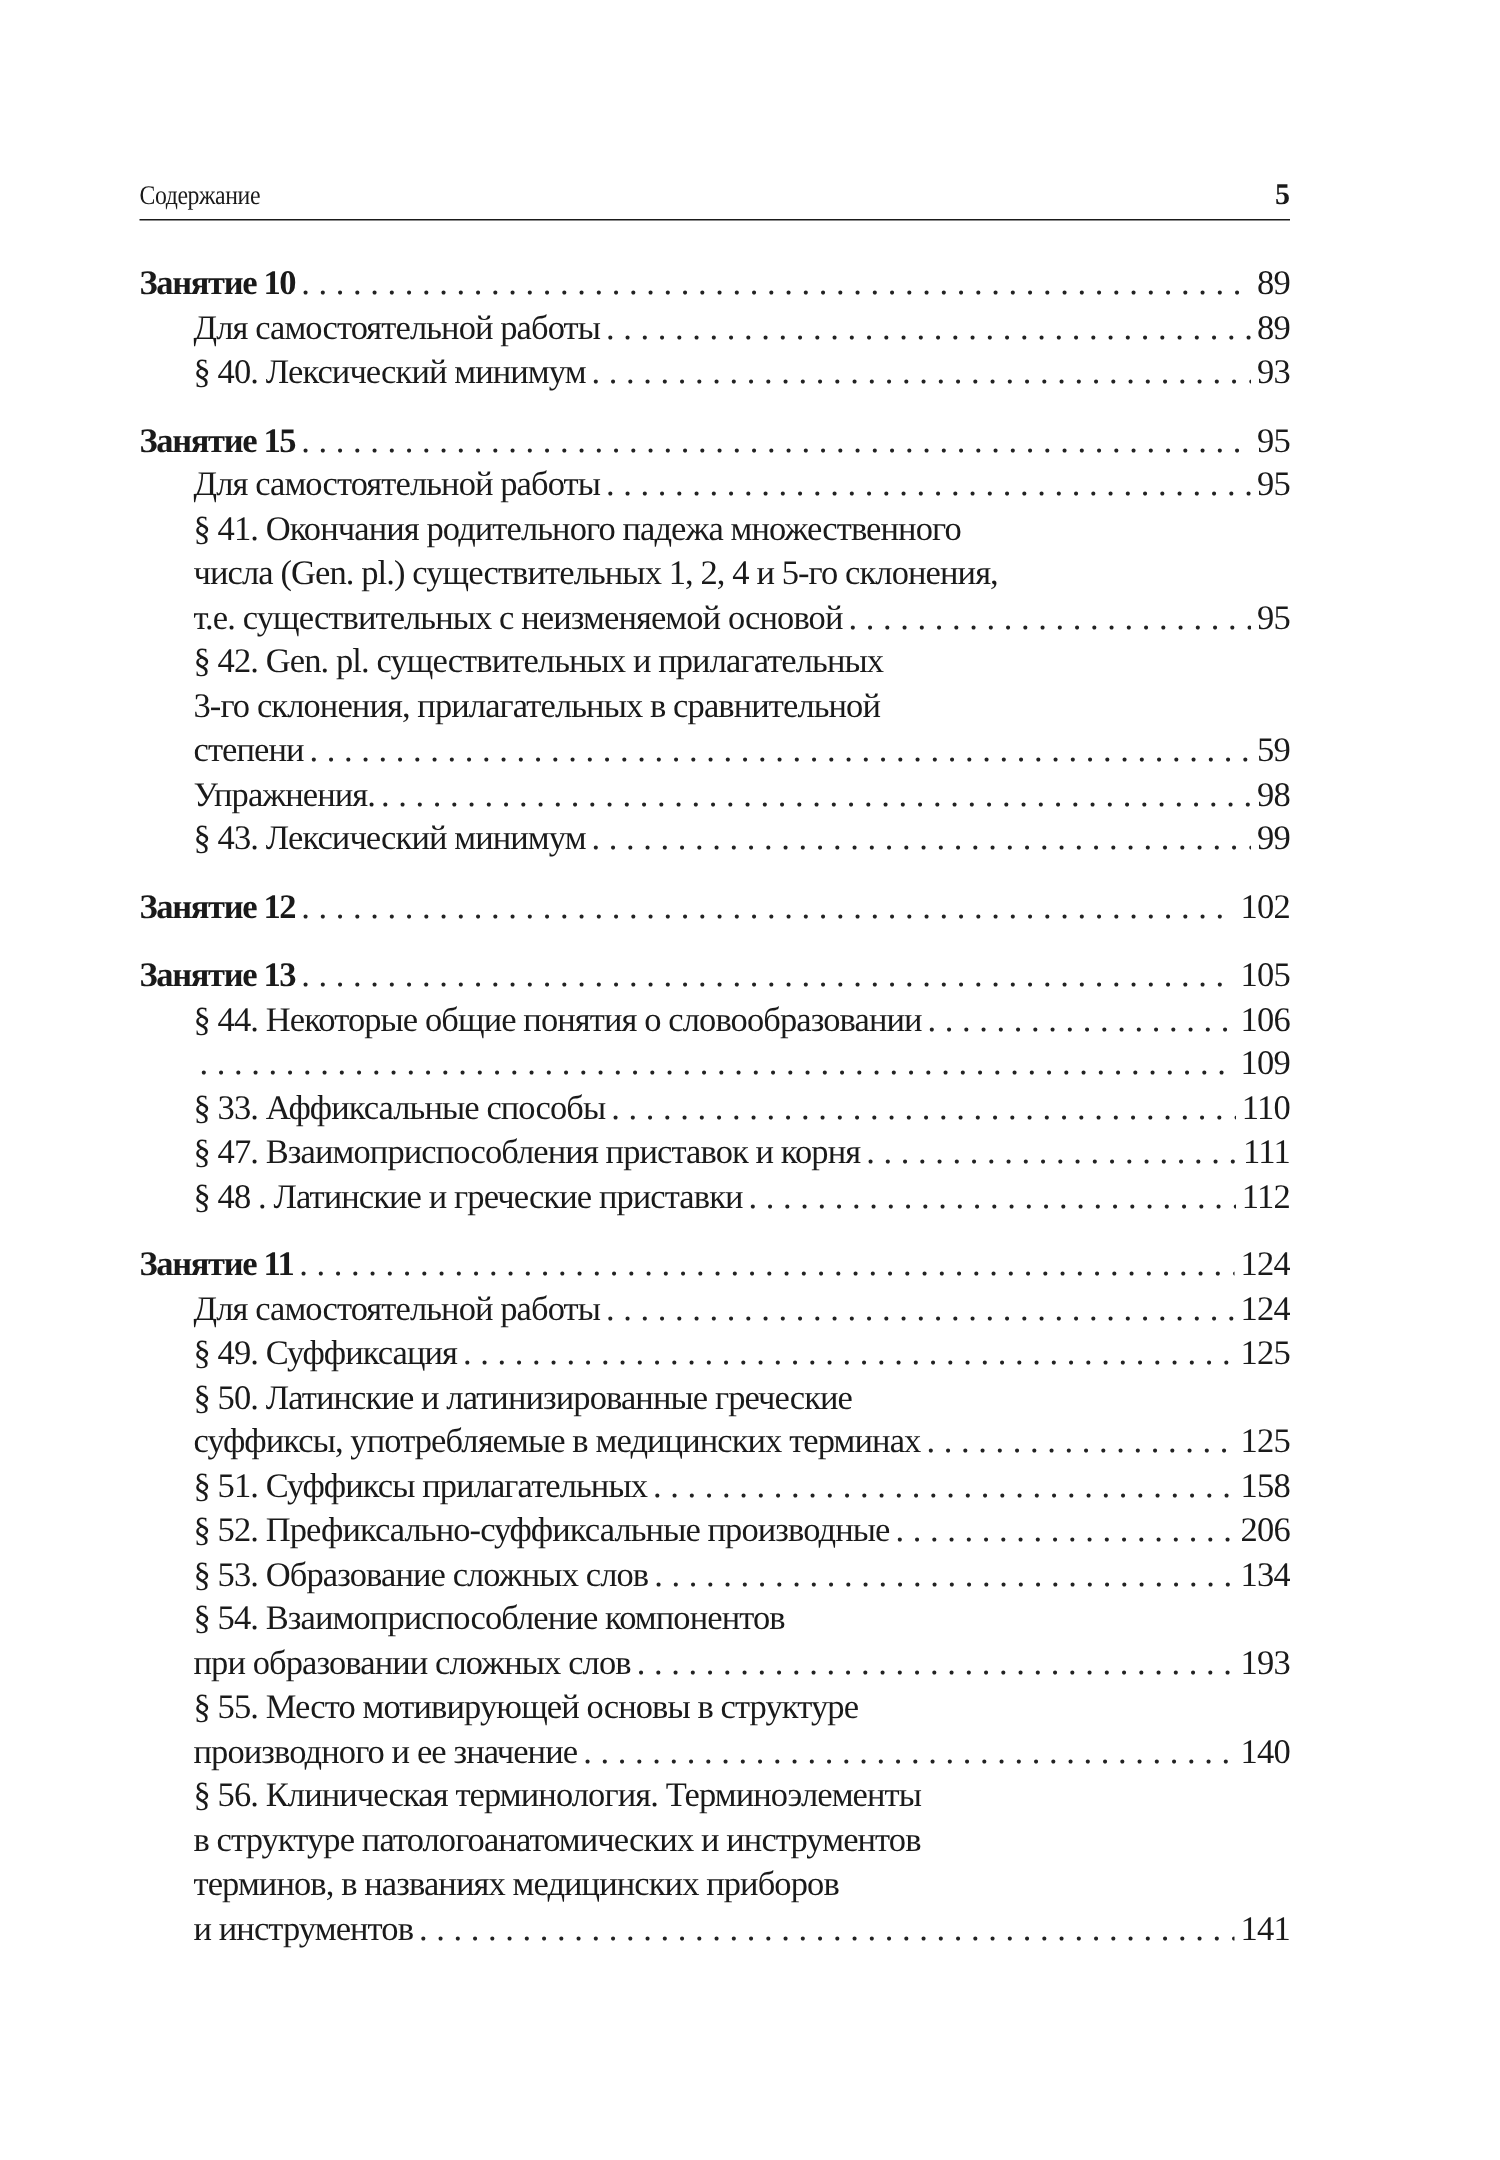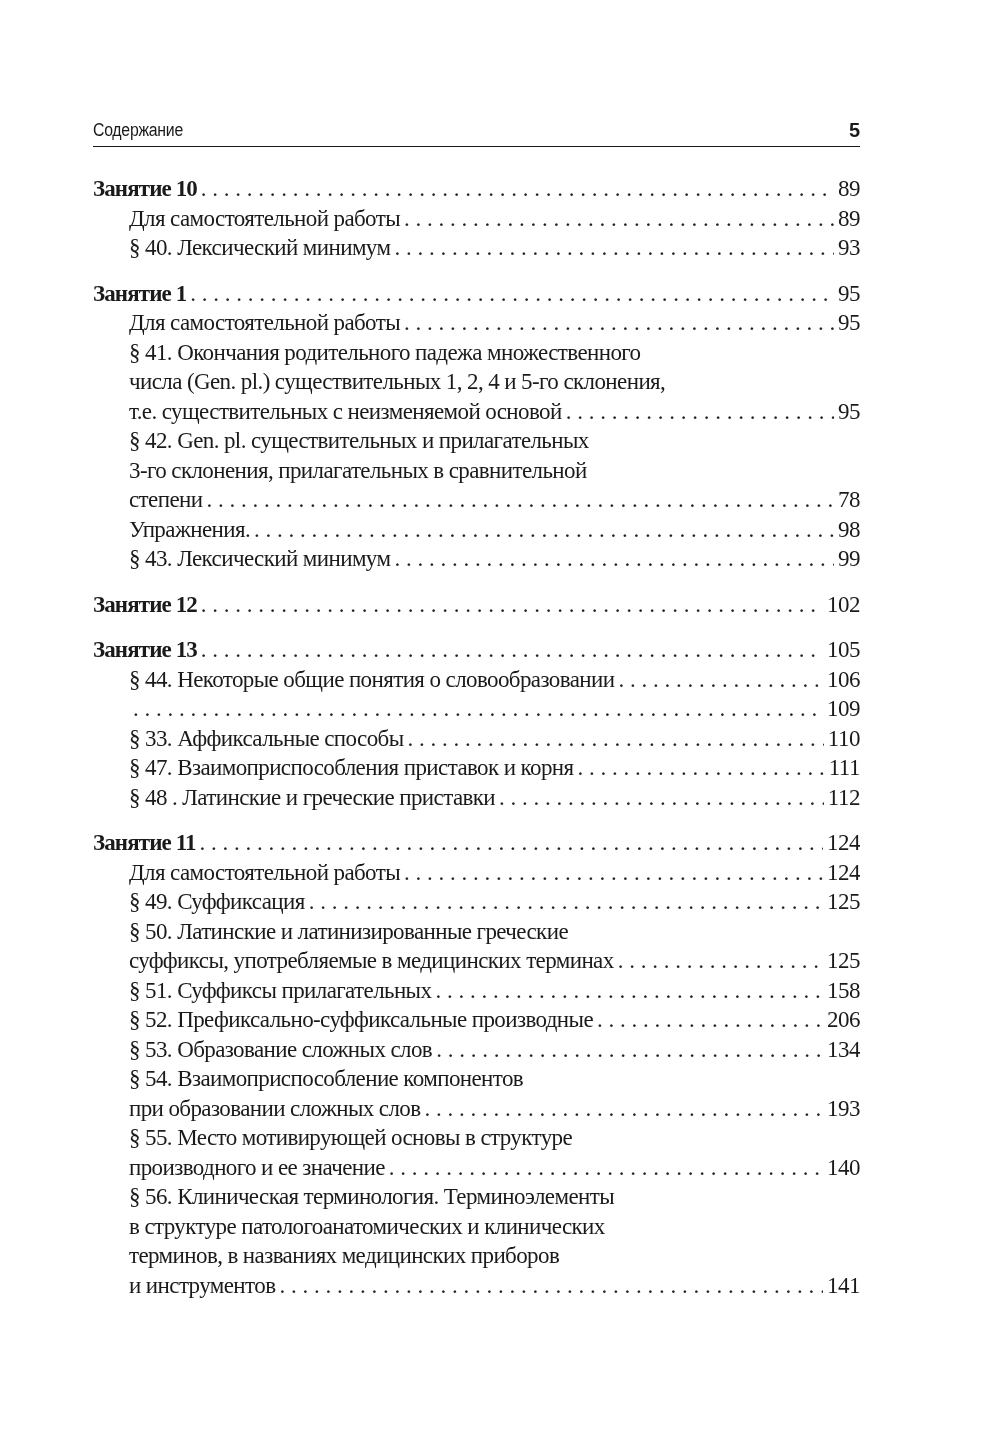--- a/index.html
+++ b/index.html
@@ -1,20 +1,20 @@
 <!DOCTYPE html>
 <html><head>
 <meta charset="utf-8">
 <style>
   html, body { margin: 0; padding: 0; background: #ffffff; }
   body { width: 1000px; height: 1440px; position: relative; overflow: hidden; color: #1a1a1a; }
   .page-header {
     position: absolute; left: 93px; top: 118px; width: 767px; height: 28px;
     border-bottom: 1.5px solid #1a1a1a;
-    font-family: Liberation Sans, sans-serif;
+    font-family: Liberation Serif, serif;
   }
   .page-header .running-title {
     position: absolute; left: 0; top: 2px; font-size: 18px; letter-spacing: -0.3px;
     transform: scaleX(0.88); transform-origin: left center;
   }
   .page-header .page-number {
     position: absolute; right: 0; top: 1px; font-size: 20px; font-weight: bold;
   }
   .toc {
     position: absolute; left: 93px; top: 174px; width: 767px;
@@ -63,21 +63,21 @@
       <div>
         <div class="line indent">
           <span class="txt">§ 40. Лексический минимум</span>
           <span class="leader"></span>
           <span class="pg">93</span>
         </div>
       </div>
     </div>
     <div class="group">
       <div class="line heading">
-        <span class="txt">Занятие 1</span>
+        <span class="txt">Занятие 15</span>
         <span class="leader"></span>
         <span class="pg">95</span>
       </div>
       <div>
         <div class="line indent">
           <span class="txt">Для самостоятельной работы</span>
           <span class="leader"></span>
           <span class="pg">95</span>
         </div>
       </div>
@@ -97,21 +97,21 @@
       <div>
         <div class="line indent">
           <span class="txt">§ 42. Gen. pl. существительных и прилагательных</span>
         </div>
         <div class="line indent">
           <span class="txt">3-го склонения, прилагательных в сравнительной</span>
         </div>
         <div class="line indent">
           <span class="txt">степени</span>
           <span class="leader"></span>
-          <span class="pg">78</span>
+          <span class="pg">59</span>
         </div>
       </div>
       <div>
         <div class="line indent">
           <span class="txt">Упражнения.</span>
           <span class="leader"></span>
           <span class="pg">98</span>
         </div>
       </div>
       <div>
@@ -239,21 +239,21 @@
           <span class="txt">производного и ее значение</span>
           <span class="leader"></span>
           <span class="pg">140</span>
         </div>
       </div>
       <div>
         <div class="line indent">
           <span class="txt">§ 56. Клиническая терминология. Терминоэлементы</span>
         </div>
         <div class="line indent">
-          <span class="txt">в структуре патологоанатомических и клинических</span>
+          <span class="txt">в структуре патологоанатомических и инструментов</span>
         </div>
         <div class="line indent">
           <span class="txt">терминов, в названиях медицинских приборов</span>
         </div>
         <div class="line indent">
           <span class="txt">и инструментов</span>
           <span class="leader"></span>
           <span class="pg">141</span>
         </div>
       </div>

